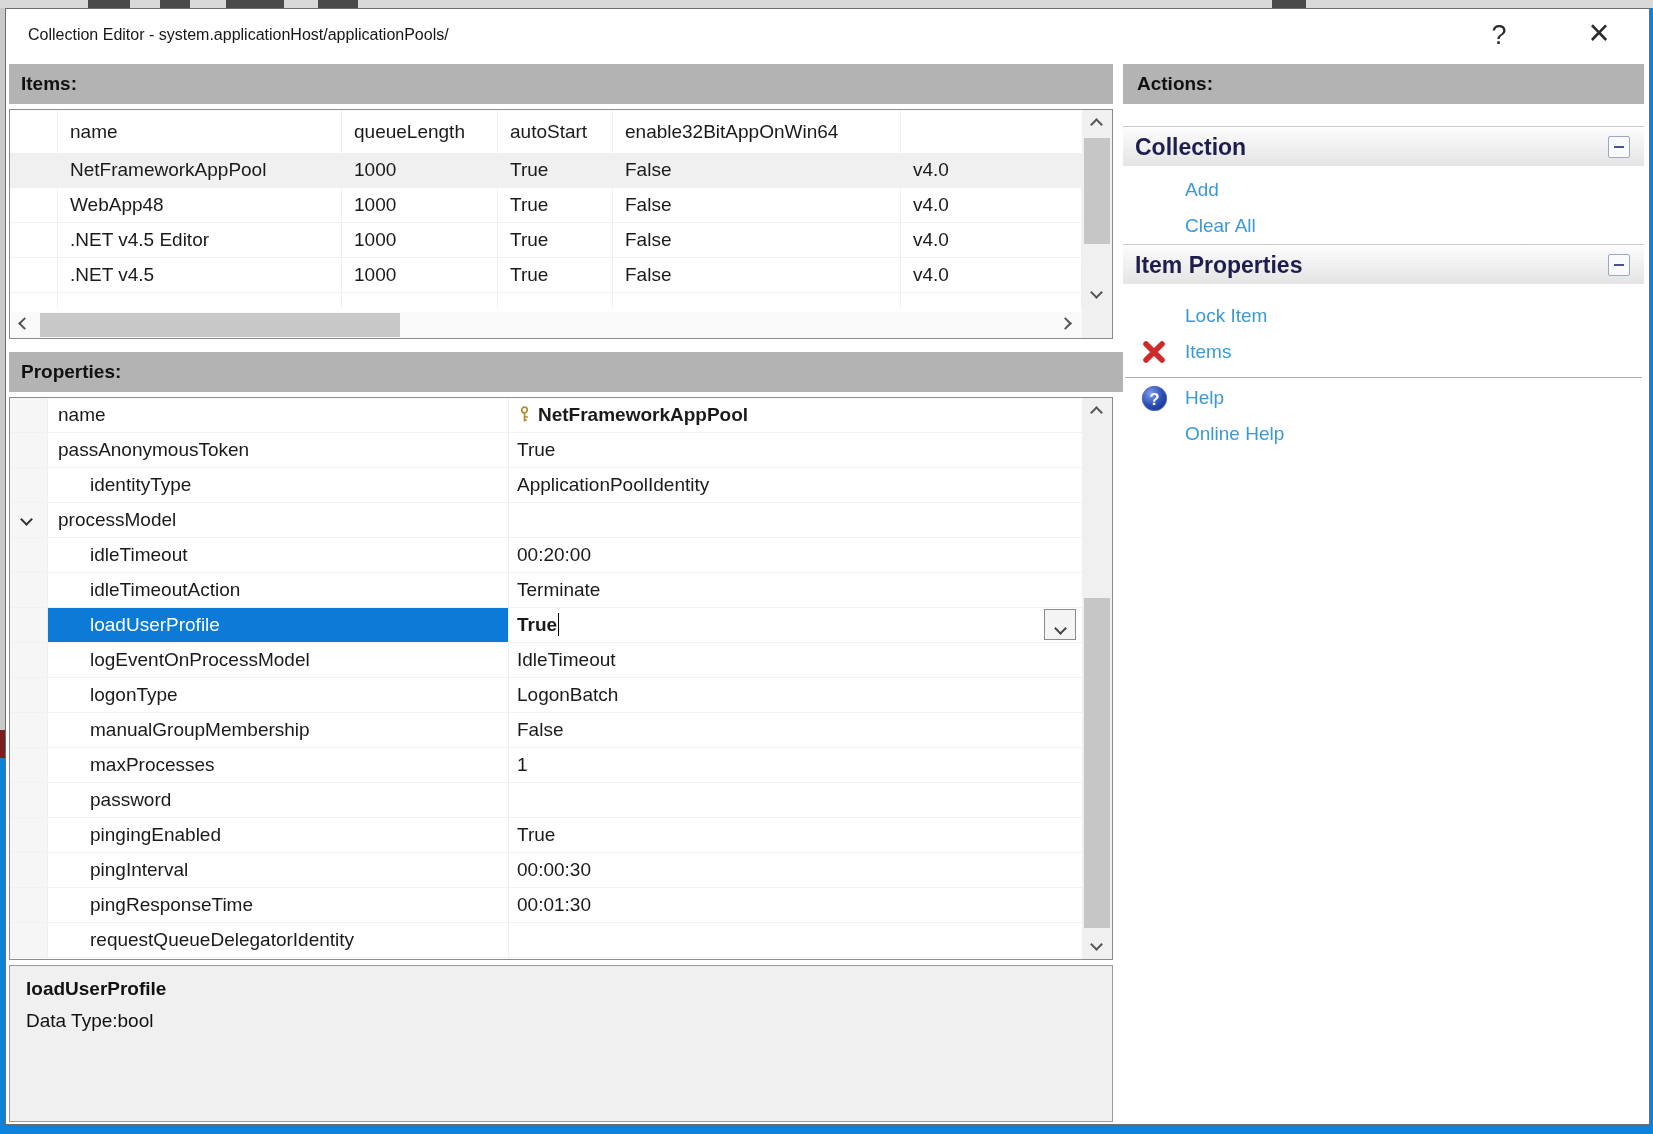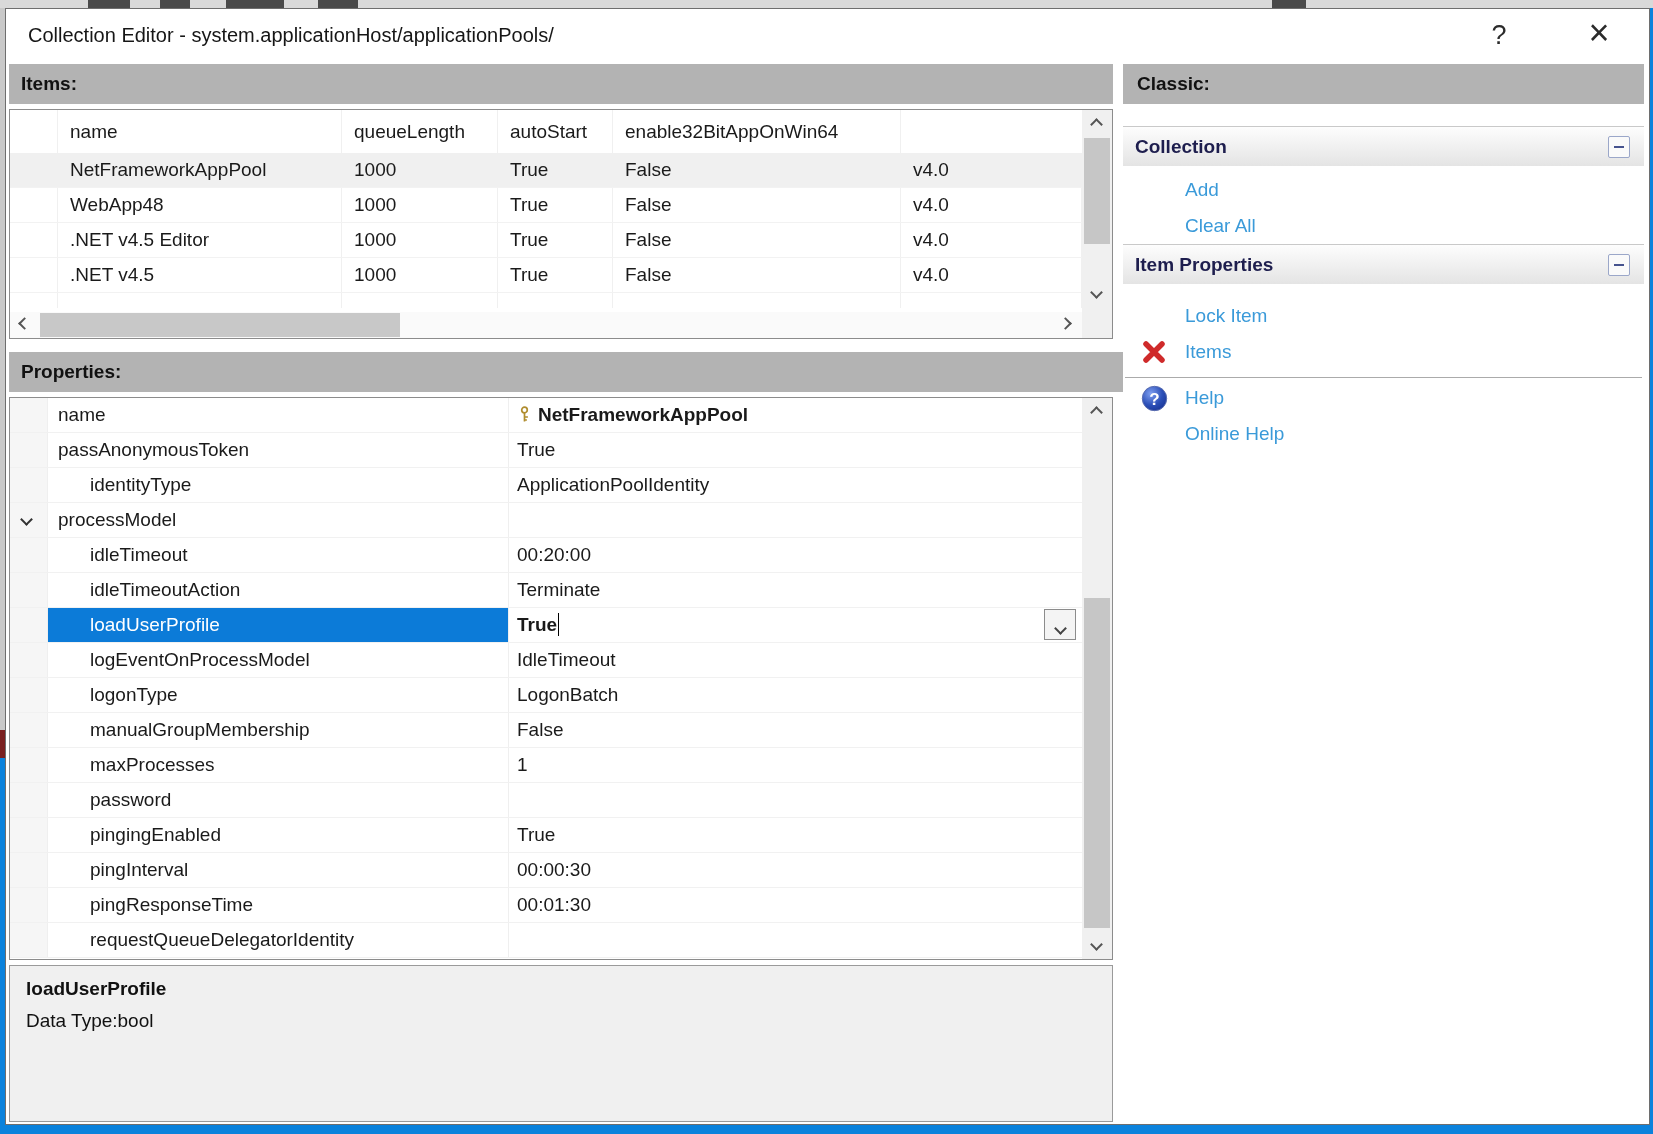--- a/index.html
+++ b/index.html
@@ -11,21 +11,21 @@
   .bg-top{position:absolute;left:0;top:0;width:1653px;height:8px;background:#d9d9d9;}
   .bg-mark{position:absolute;top:0;height:8px;background:#4a4a4a;}
   .bg-left-gray{position:absolute;left:0;top:8px;width:5px;height:722px;background:#c9c9c9;}
   .bg-left-red{position:absolute;left:0;top:730px;width:5px;height:28px;background:#7a1f1f;}
 
   .dialog{position:absolute;left:5px;top:8px;width:1645px;height:1117px;
     background:#ffffff;border:1px solid #6e6e6e;}
 
   
   .titlebar{position:absolute;left:0;top:0;width:1643px;height:52px;background:#fff;}
-  .title{position:absolute;left:22px;top:0;line-height:52px;font-size:20px;color:#161616;}
+  .title{position:absolute;left:22px;top:0;line-height:52px;font-size:16px;color:#161616;}
   .tb-btn{position:absolute;top:0;width:70px;height:52px;text-align:center;color:#2b2b2b;cursor:default;}
   .tb-help{right:115px;font-size:27px;line-height:52px;}
   .tb-close{right:15px;font-size:36px;font-weight:300;line-height:48px;}
 
   
   .bar{position:absolute;height:40px;background:#b3b3b3;font-size:19px;font-weight:bold;
     color:#111;line-height:40px;padding-left:12px;}
   .items-bar{left:3px;top:55px;width:1104px;}
   .props-bar{left:3px;top:343px;width:1224px;}
   .actions-bar{left:1117px;top:55px;width:521px;padding-left:14px;}
@@ -85,21 +85,21 @@
 
   
   .desc-panel{position:absolute;left:3px;top:956px;width:1104px;height:157px;
     background:#f0f0f0;border:1px solid #9a9a9a;padding:12px 16px;}
   .desc-title{font-size:19px;font-weight:bold;color:#111;margin-bottom:10px;}
   .desc-text{font-size:19px;color:#111;}
 
   
   .actions-pane{position:absolute;left:1117px;top:100px;width:521px;bottom:0;background:#fff;overflow:hidden;}
   .agroup-hdr{position:relative;height:40px;background:linear-gradient(#fdfdfd,#e4e4e4);
-    border-top:1px solid #c9c9c9;font-size:19px;font-weight:bold;color:#1e1e4e;
+    border-top:1px solid #c9c9c9;font-size:23px;font-weight:bold;color:#1e1e4e;
     line-height:40px;padding-left:12px;}
   .collapse-btn{position:absolute;right:14px;top:9px;width:22px;height:22px;background:#fafafa;
     border:1px solid #9ba7c9;border-radius:2px;}
   .collapse-btn i{position:absolute;left:5px;top:9px;width:10px;height:2px;background:#46538e;}
   .arow{position:relative;height:36px;padding-left:62px;font-size:19px;line-height:36px;}
   .arow .alabel{color:#3a9ad9;cursor:default;}
   .arow .aicon{position:absolute;left:18px;top:5px;}
   .adivider{height:1px;background:#ababab;margin:7px 2px 0 2px;}
   .mt17{margin-top:17px;}
   .gap6{height:6px;}
@@ -294,21 +294,21 @@
       <span class="chev down arr" style="bottom:10px;"></span>
     </div>
   </div>
 
   <div class="desc-panel">
     <div class="desc-title">loadUserProfile</div>
     <div class="desc-text">Data Type:bool</div>
   </div>
 
   <div class="bar actions-bar">
-    <span>Classic:</span>
+    <span>Actions:</span>
   </div>
 
   <div class="actions-pane" id="actions-pane">
       <div class="agroup-hdr mt17"><span>Collection</span><div class="collapse-btn">
           <i></i>
         </div></div>
       <div class="gap6"></div>
       <div class="arow"><span class="alabel">Add</span></div>
       <div class="arow"><span class="alabel">Clear All</span></div>
       <div class="agroup-hdr"><span>Item Properties</span><div class="collapse-btn">

